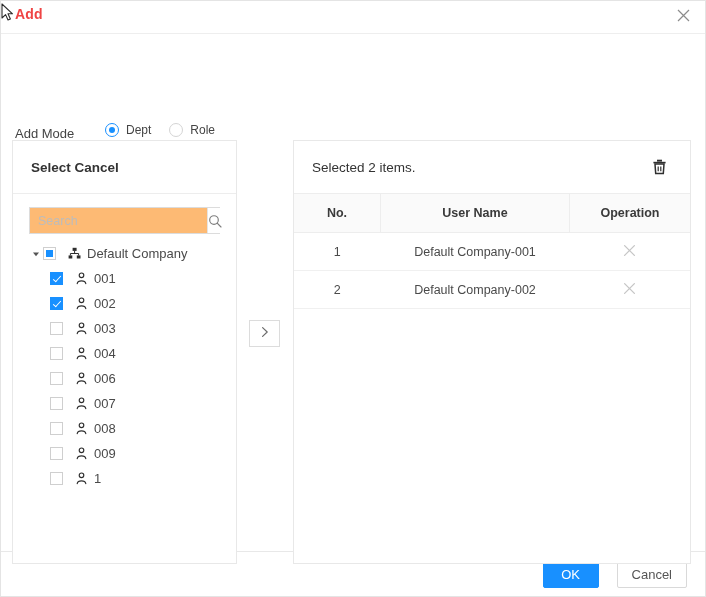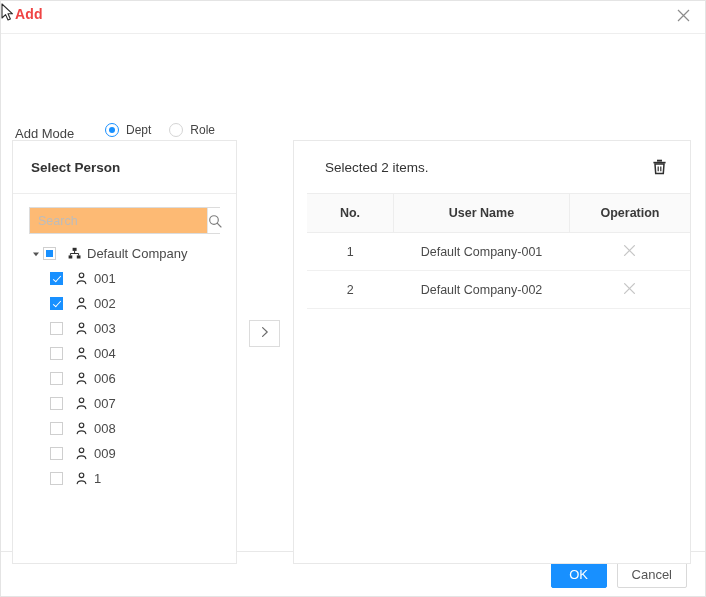--- a/index.html
+++ b/index.html
@@ -149,21 +149,20 @@
   }
   .panel-right {
     position: absolute;
     left: 292px;
     top: 106px;
     width: 398px;
     height: 424px;
     border: 1px solid #e8e8e8;
     box-sizing: border-box;
     background: #ffffff;
-    padding-left: 13px;
   }
   .panel-head {
     height: 53px;
     border-bottom: 1px solid #ededed;
     box-sizing: border-box;
     display: flex;
     align-items: center;
     padding: 0 18px;
     position: relative;
   }
@@ -334,21 +333,21 @@
 
   
   .footer {
     height: 44px;
     min-height: 44px;
     border-top: 1px solid #e8e8e8;
     display: flex;
     align-items: center;
     justify-content: flex-end;
     padding-right: 18px;
-    gap: 10px;
+    gap: 18px;
     background: #ffffff;
   }
   .btn {
     height: 27px;
     min-width: 56px;
     padding: 0 14px;
     font-size: 13px;
     font-family: "Liberation Sans", sans-serif;
     border-radius: 2px;
     cursor: pointer;
@@ -399,21 +398,21 @@
         </div>
         <div class="radio-item">
           <span class="radio-mark"></span>
           <span class="radio-text">Role</span>
         </div>
       </div>
     </div>
 
     <div class="panel-left">
       <div class="panel-head">
-        <span class="panel-head-title">Select Person</span>
+        <span class="panel-head-title">Select Cancel</span>
       </div>
 
       <div class="search-wrap">
         <input class="search-input" type="text" placeholder="Search" style="">
         <div class="search-btn">
           <svg width="14" height="14" viewBox="0 0 14 14">
             <circle cx="6" cy="6" r="4.3" stroke="#7d7d7d" stroke-width="1.15" fill="none"></circle>
             <path d="M9.2 9.2 L13 13" stroke="#7d7d7d" stroke-width="1.15" fill="none" stroke-linecap="round"></path>
           </svg>
         </div>

